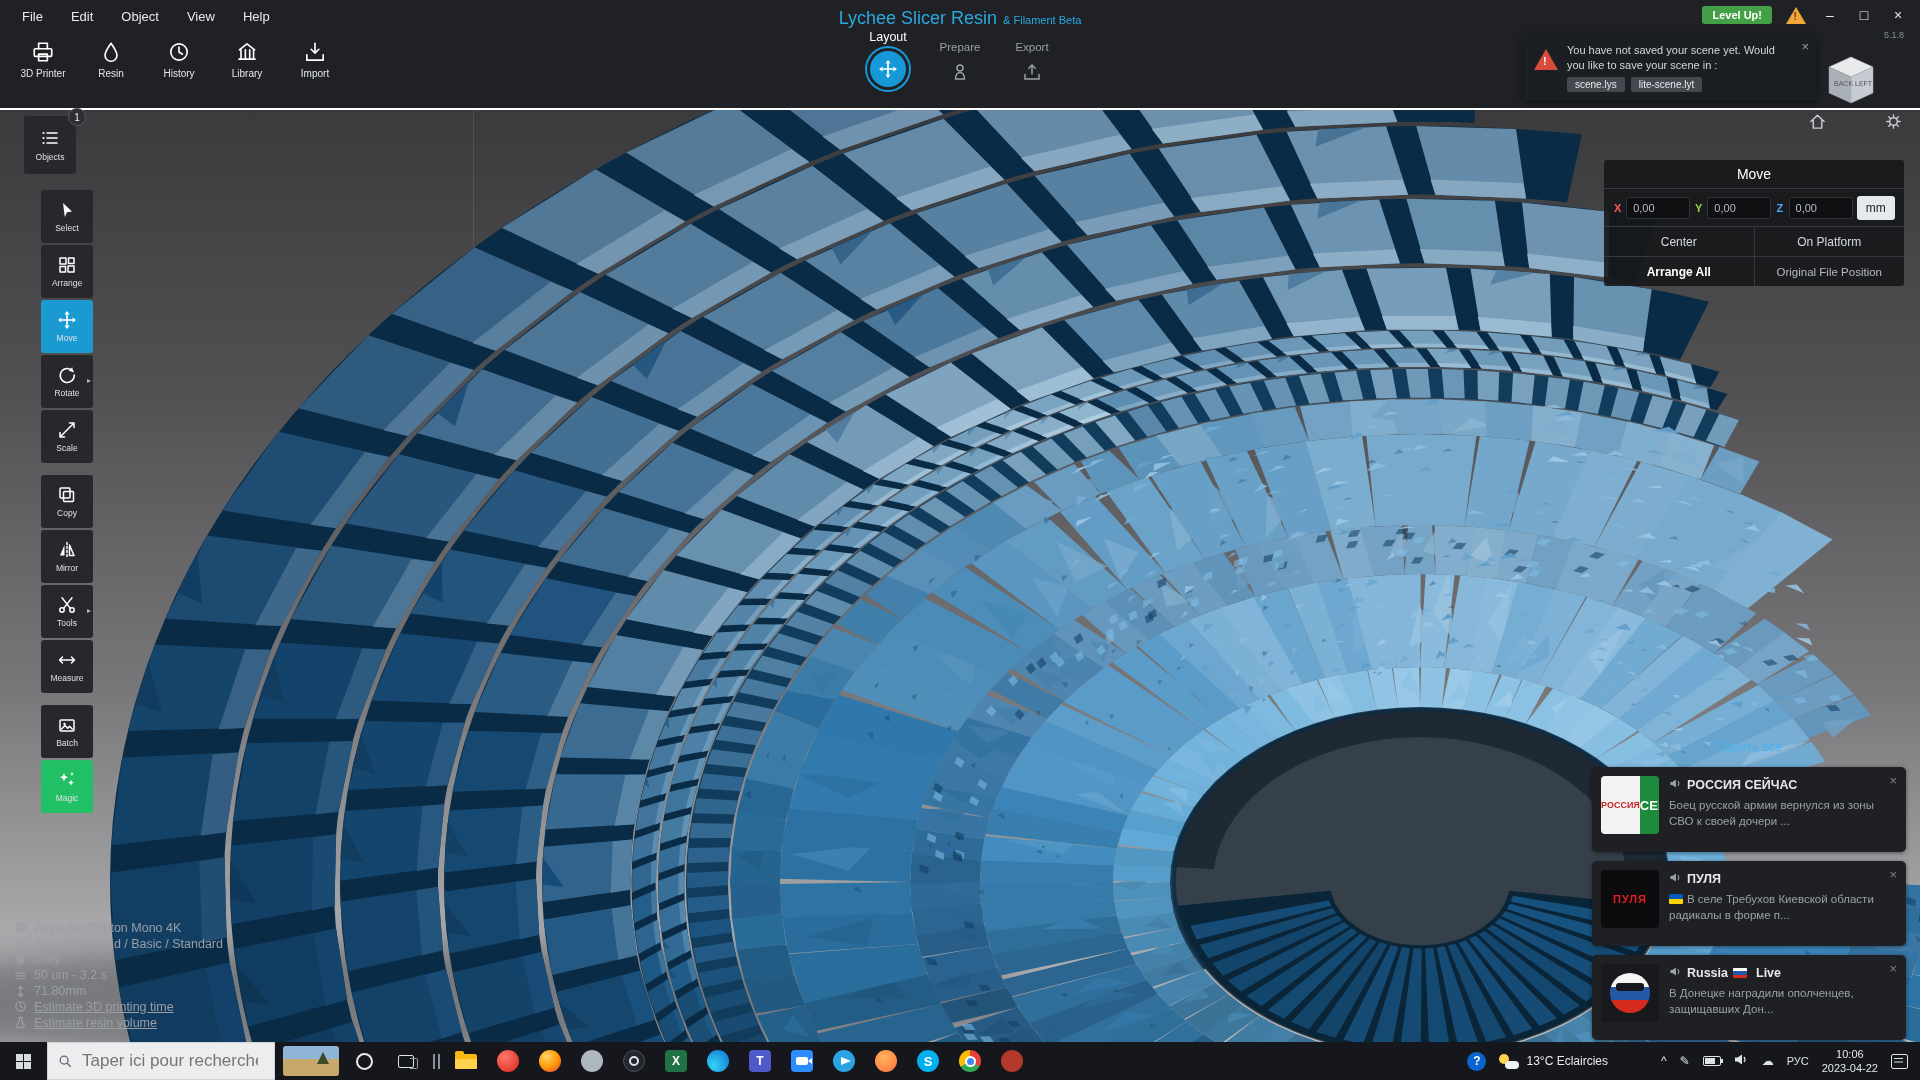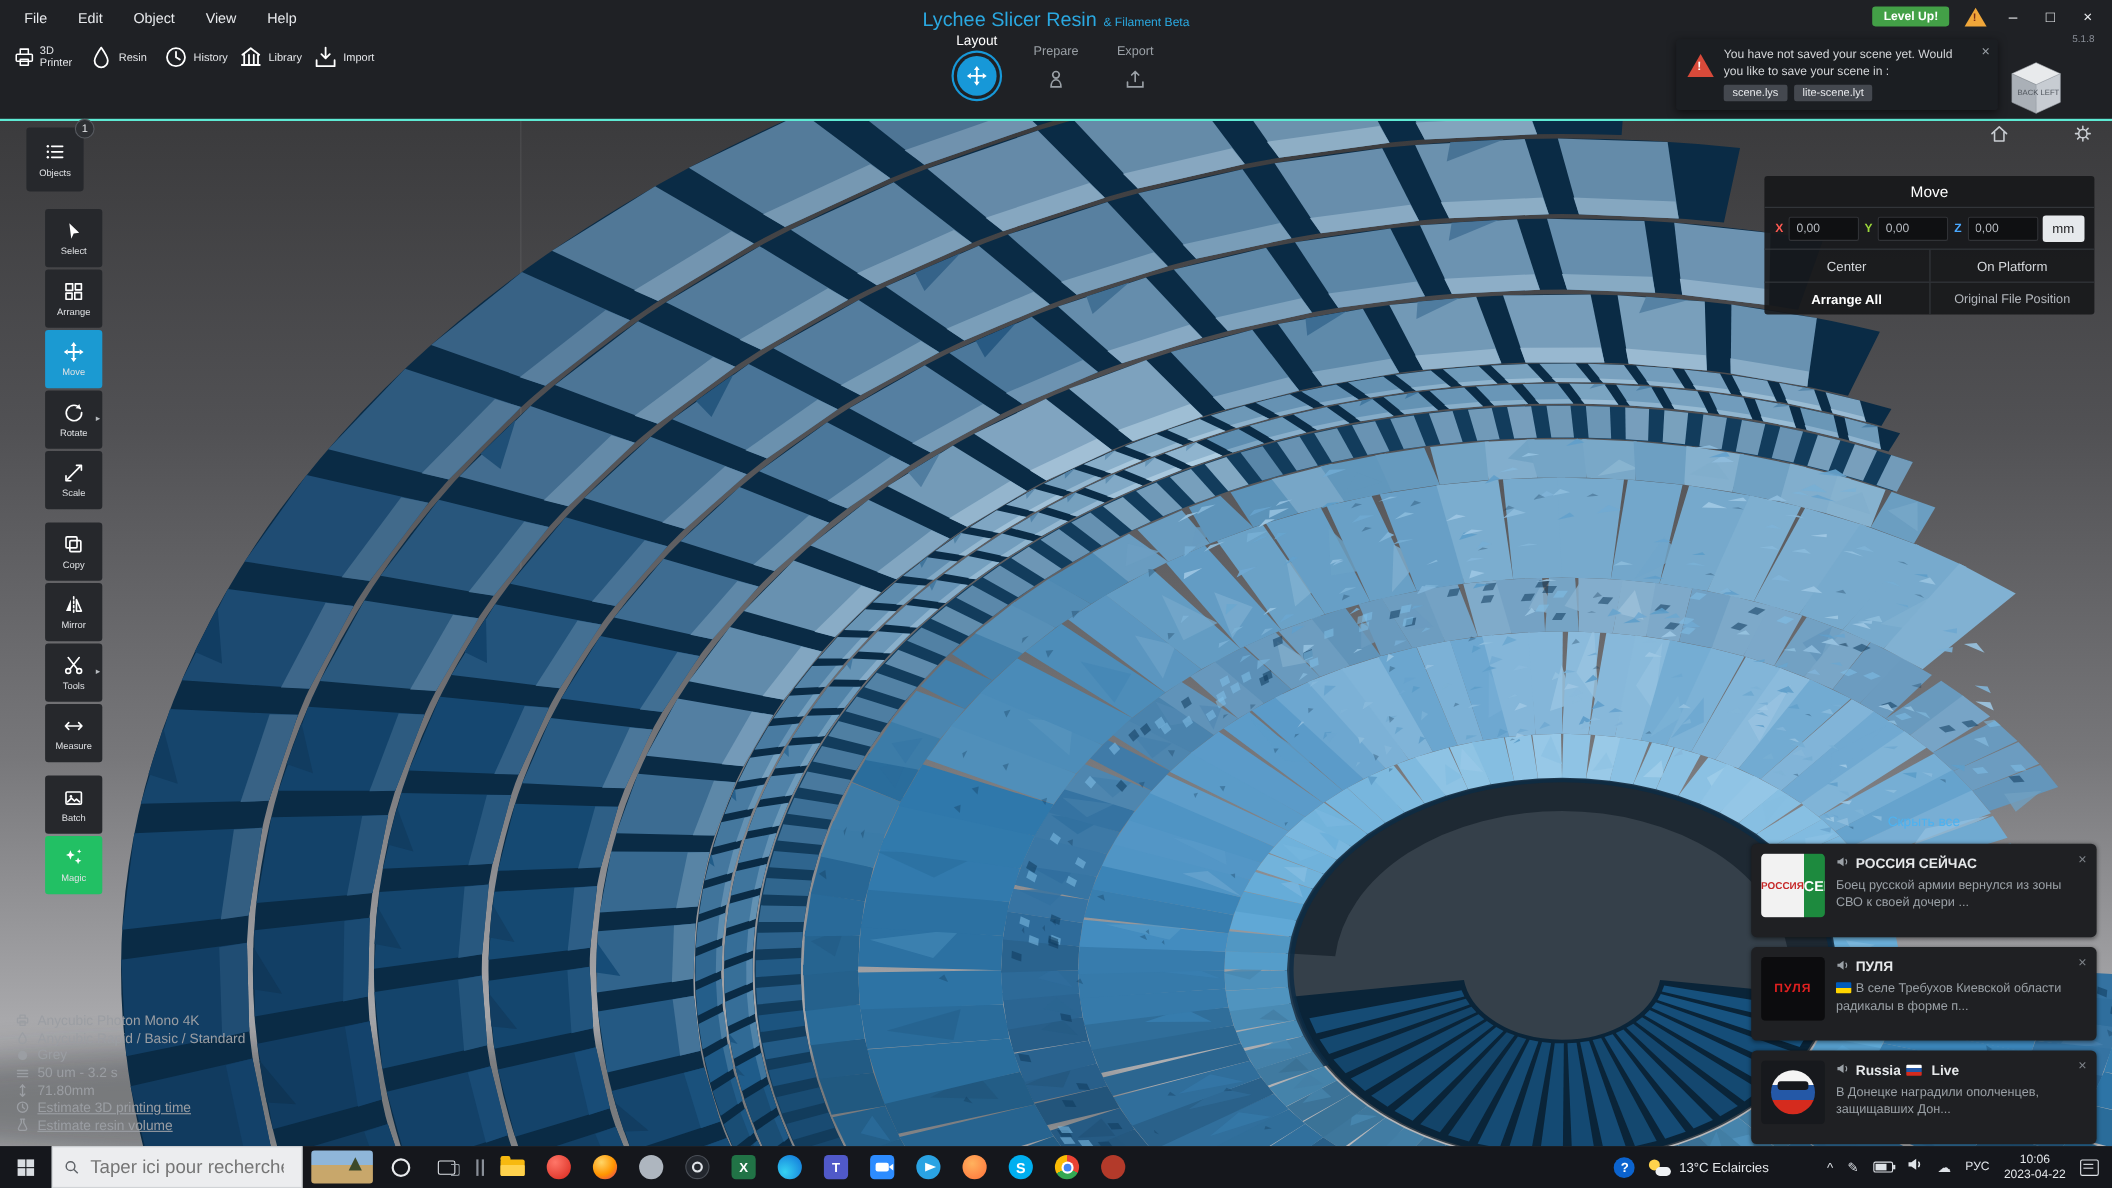--- a/index.html
+++ b/index.html
@@ -6,28 +6,28 @@
   *{box-sizing:border-box;font-family:"Liberation Sans","DejaVu Sans",sans-serif;}
   .screen{position:relative;width:1920px;height:1080px;overflow:hidden;background:#3b3b3d;}
 
   
   .viewport{position:absolute;left:0;top:110px;width:1920px;height:932px;
     background:linear-gradient(180deg,#3b3b3d 0%,#515154 30%,#77777a 62%,#a9a9ac 88%,#b9b9bb 100%);z-index:1;}
   .viewport svg{position:absolute;left:0;top:0;}
 
   
   header{position:absolute;left:0;top:0;width:1920px;height:110px;background:#1f2125;
-    border-bottom:2px solid #5eead4;z-index:10;}
+    border-bottom:2px solid #ffffff;z-index:10;}
   .menu-row{display:flex;align-items:center;height:32px;padding-left:8px;}
   .menu-item{padding:0 14px;font-size:13px;color:#e8eaed;cursor:default;}
   .app-title{position:absolute;left:50%;top:8px;transform:translateX(-50%);white-space:nowrap;
     color:#2aa8e0;font-size:18px;}
   .app-title small{font-size:11px;margin-left:6px;color:#2aa8e0;}
   .main-toolbar{position:absolute;left:12px;top:36px;display:flex;gap:6px;}
-  .mtb-item{width:62px;display:flex;align-items:center;gap:4px;padding-top:4px;cursor:default;}
+  .mtb-item{width:62px;display:flex;flex-direction:column;align-items:center;gap:4px;padding-top:4px;cursor:default;}
   .mtb-item svg{width:24px;height:24px;}
   .mtb-item .lbl{font-size:10px;color:#e4e6e9;}
   .mode-tabs{position:absolute;left:50%;top:28px;transform:translateX(-50%);display:flex;}
   .tab{width:72px;display:flex;flex-direction:column;align-items:center;cursor:default;}
   .tab .lbl{font-size:11.5px;color:#9aa0a6;margin-top:13px;}
   .tab .ticon{margin-top:9px;}
   .tab .ticon svg{width:20px;height:20px;}
   .tab.active .lbl{color:#fff;margin-top:2px;font-size:12.5px;}
   .tab.active .ticon{margin-top:7px;width:36px;height:36px;border-radius:50%;background:#1798d8;
     display:flex;align-items:center;justify-content:center;

